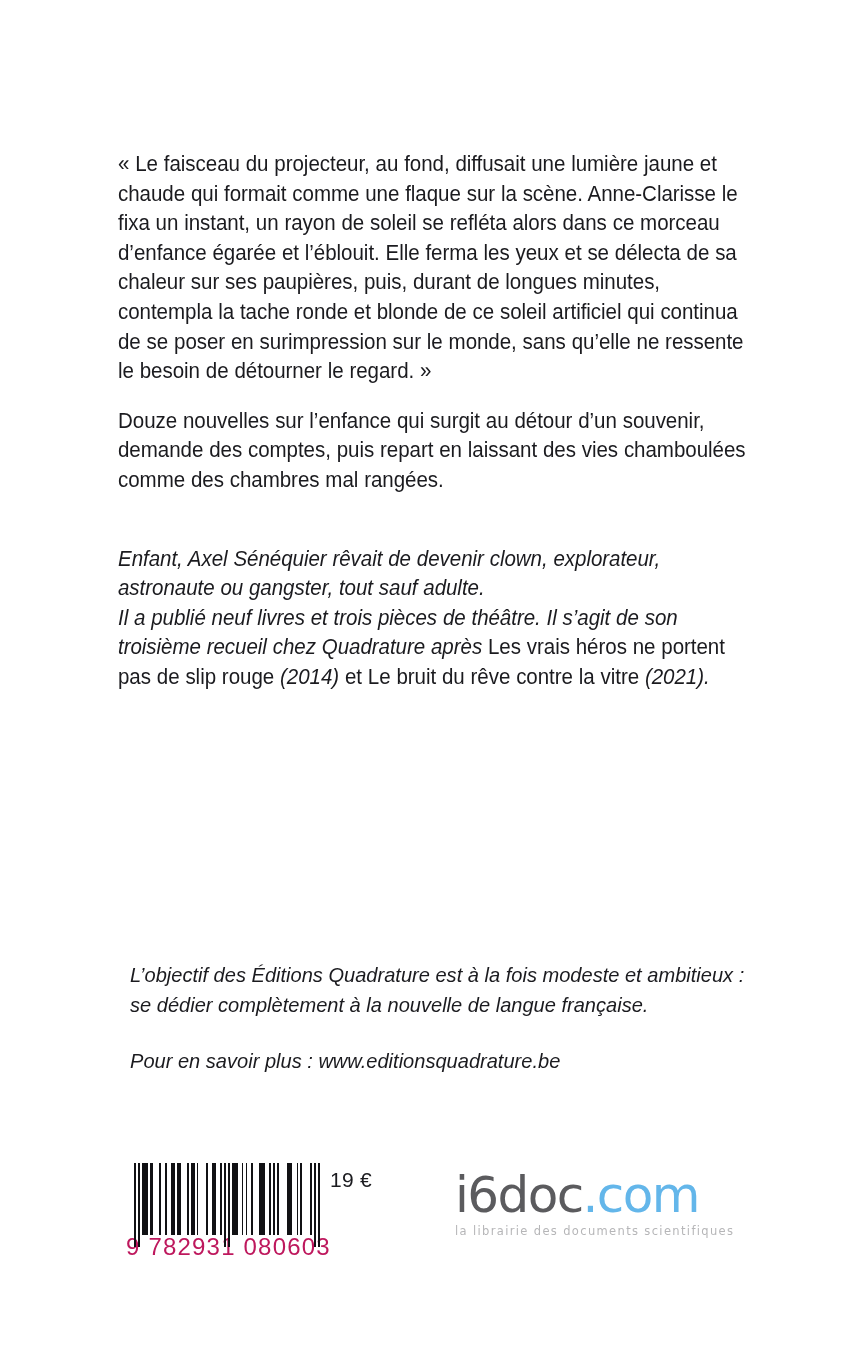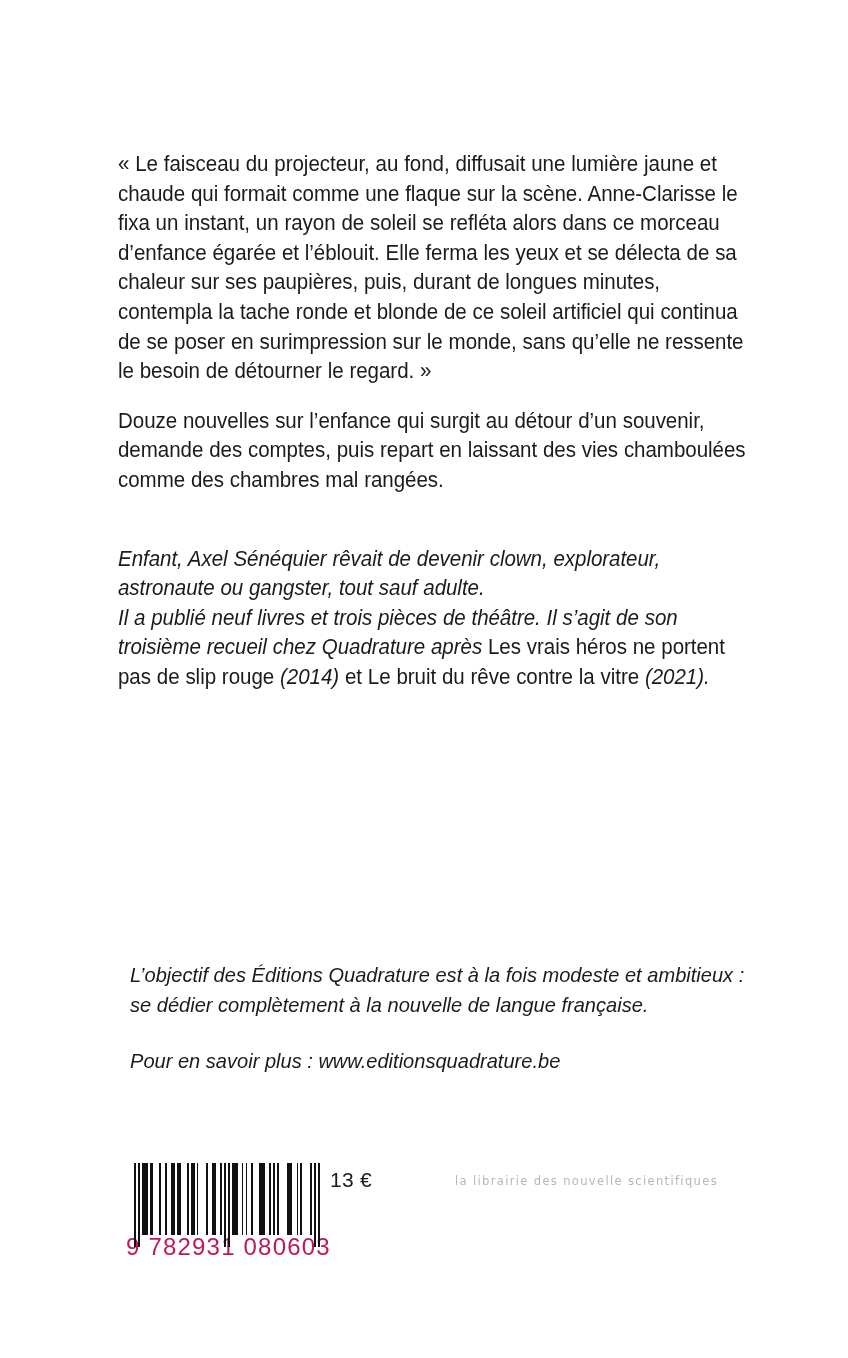--- a/index.html
+++ b/index.html
@@ -198,21 +198,22 @@
           <i style="left: 152.716px; width: 5.72368px; background: rgb(17, 17, 20);"></i>
           <i style="left: 162.505px; width: 1.80789px; background: rgb(17, 17, 20);"></i>
           <i style="left: 166.421px; width: 1.80789px; background: rgb(17, 17, 20);"></i>
           <i style="left: 176.211px; width: 1.80789px; background: rgb(17, 17, 20);"></i>
           <i class="guard" style="left: 180.126px; width: 1.80789px; background: rgb(17, 17, 20);"></i>
           <i class="guard" style="left: 184.042px; width: 1.80789px; background: rgb(17, 17, 20);"></i>
         </div>
       <div class="barcode-digits">9 782931 080603</div>
     </div>
 
-    <div class="price">13 €</div>
+    <div class="price">19 €</div>
 
     <div class="logo">
-      <div class="logo-tag">la librairie des nouvelle scientifiques</div>
+      <div class="logo-word"><span class="dark">i6doc</span><span class="blue">.com</span></div>
+      <div class="logo-tag">la librairie des documents scientifiques</div>
     </div>
 
   </div>
 
 </div>
 
 </body></html>

